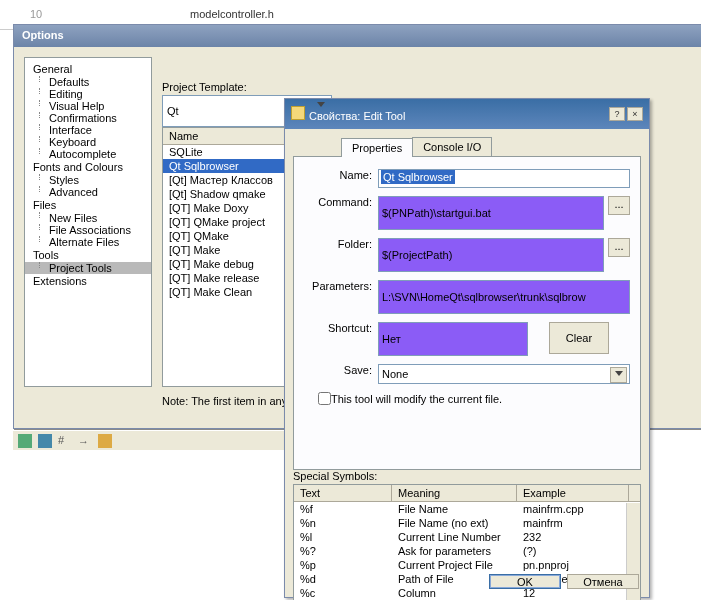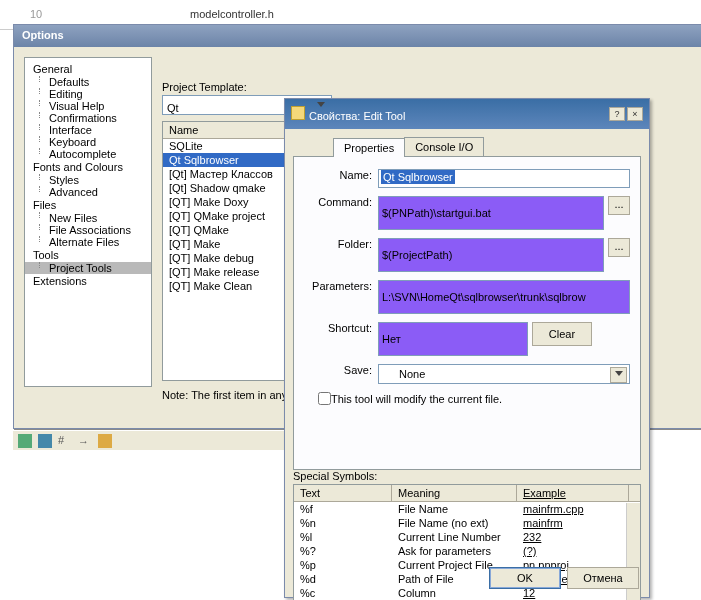--- a/index.html
+++ b/index.html
@@ -14,68 +14,68 @@
 .options-body { display: flex; padding: 10px; gap: 10px; }
 
 .tree { border: 1px solid #919b9c; background: #fff; width: 128px; height: 330px; padding: 4px 0; overflow: hidden; }
 .tree-item { padding: 1px 4px 1px 8px; white-space: nowrap; }
 .tree-sub { padding-left: 24px; position: relative; }
 .tree-sub::before { content: ''; position: absolute; left: 14px; top: 0; bottom: 50%; border-left: 1px dotted #888; }
 .tree-sub.sel { background: #b9b9b9; }
 
 .right-pane { flex: 1; }
 .tmpl-label { margin-bottom: 2px; margin-top: 24px; }
-.combo { width: 170px; height: 20px; border: 1px solid #7f9db9; background: #fff; display: flex; align-items: flex-end; padding: 0 4px; margin-bottom: 6px; position: relative; }
+.combo { width: 170px; height: 32px; border: 1px solid #7f9db9; background: #fff; display: flex; align-items: center; padding: 0 4px; position: relative; }
 .combo::after { content: ''; position: absolute; right: 2px; top: 2px; width: 15px; height: 14px; background: #ece9d8; border: 1px solid #aca899; }
 .combo-arrow { position: absolute; right: 6px; top: 6px; width: 0; height: 0; border-left: 4px solid transparent; border-right: 4px solid transparent; border-top: 5px solid #444; z-index: 1; }
 
 .list-box { border: 1px solid #919b9c; background: #fff; width: 400px; height: 260px; }
 .list-header { background: #ece9d8; border-bottom: 1px solid #aca899; padding: 2px 6px; }
 .list-item { padding: 1px 6px; }
 .list-item.sel { background: #316ac5; color: #fff; }
 .note { margin-top: 8px; }
 
 .toolbar { position: absolute; bottom: 150px; left: 13px; width: 400px; height: 20px; background: #ece9d8; border-top: 1px solid #fff; padding: 3px 5px; display: flex; gap: 6px; }
 .toolbar span { width: 14px; height: 14px; display: inline-block; }
 .icon-g { background: #5a7; } .icon-b { background: #48a; } .icon-y { background: #da4; } .icon-tx { color: #555; }
 
 
 .prop-window { position: absolute; top: 98px; left: 284px; width: 366px; height: 500px; background: #ece9d8; border: 1px solid #7b8bab; box-shadow: 2px 2px 3px rgba(0,0,0,.3); }
 .prop-title { background: linear-gradient(#3a6ea5,#5d86bb); color: #fff; padding: 12px 6px; height: 30px; display: flex; align-items: center; justify-content: space-between; }
 .prop-title .tbtns { display: flex; gap: 2px; }
 .prop-title .tbtn { width: 16px; height: 14px; background: #ece9d8; border: 1px solid #aca899; color: #333; text-align: center; font-size: 9px; line-height: 12px; }
 
-.tabs { margin: 8px 8px 0; display: flex; padding-left: 40px; }
+.tabs { margin: 8px 16px 0; display: flex; padding-left: 40px; }
 .tab { padding: 3px 10px; border: 1px solid #919b9c; border-bottom: none; background: #ece9d8; margin-right: -1px; }
 .tab.active { background: #fcfcfe; position: relative; top: 1px; }
 .tab-panel { margin: 0 8px; border: 1px solid #919b9c; background: #fcfcfe; padding: 12px 10px 10px; height: 314px; }
 
 .form-row { display: flex; align-items: flex-start; margin-bottom: 8px; }
 .form-row label { width: 74px; text-align: right; padding-right: 6px; }
 .form-row input[type=text] { flex: 1; height: 34px; border: 1px solid #7f9db9; padding: 4px 3px; background: #8b5cf6; }
 .form-row .sel { background: #316ac5; color: #fff; display: inline-block; padding: 1px 2px; }
 .dots { width: 22px; height: 19px; margin-left: 4px; background: #ece9d8; border: 1px solid #aca899; text-align: center; line-height: 15px; }
-.clear-btn { width: 60px; height: 24px; margin-left: 4px; background: #ece9d8; border: 1px solid #aca899; }
-.save-combo { flex: 1; height: 20px; border: 1px solid #7f9db9; background: #fff; display: flex; align-items: center; padding: 0 20px; position: relative; }
+.clear-btn { width: 60px; height: 32px; margin-left: 21px; background: #ece9d8; border: 1px solid #aca899; }
+.save-combo { flex: 1; height: 20px; border: 1px solid #7f9db9; background: #fff; display: flex; align-items: center; padding: 0 3px; position: relative; }
 .save-combo::after { content: ''; position: absolute; right: 2px; top: 2px; width: 15px; height: 14px; background: #ece9d8; border: 1px solid #aca899; }
 
 .checkbox-row { display: flex; align-items: center; margin: 6px 0 10px 14px; gap: 0; }
 .checkbox-row input { width: 13px; height: 13px; }
 
 .symbols-label { margin: 0 8px 2px; }
 .symbols-table { margin: 0 8px; border: 1px solid #919b9c; background: #fff; height: 118px; overflow: auto; position: relative; }
 .sym-head { display: flex; background: #ece9d8; border-bottom: 1px solid #aca899; }
 .sym-head div { padding: 2px 6px; border-right: 1px solid #aca899; }
 .sym-row { display: flex; }
 .sym-row div { padding: 1px 6px; }
-.c1 { width: 98px; } .c2 { width: 125px; } .c3 { width: 112px; text-decoration: underline; }
+.c1 { width: 98px; } .c2 { width: 125px; } .c3 { width: 112px; }
 .sb { position: absolute; right: 0; top: 18px; width: 14px; bottom: 0; background: #ece9d8; border-left: 1px solid #ccc; }
 
 .dlg-btns { position: absolute; bottom: 8px; right: 10px; display: flex; gap: 6px; }
-.dlg-btns button { width: 72px; height: 22px; background: #ece9d8; border: 1px solid #aca899; }
+.dlg-btns button { width: 72px; height: 15px; background: #ece9d8; border: 1px solid #aca899; }
 .dlg-btns .ok { border: 1px solid #3a6ea5; box-shadow: inset 0 0 0 1px #88a8d8; }
 
 .title-icon { width: 14px; height: 14px; background: #f5d87a; border: 1px solid #c0a030; margin-right: 4px; display: inline-block; }
 </style>
 </head>
 <body>
 
 <div class="code-bg">
   <span class="linenum">10</span>
   <span class="file">modelcontroller.h</span>

